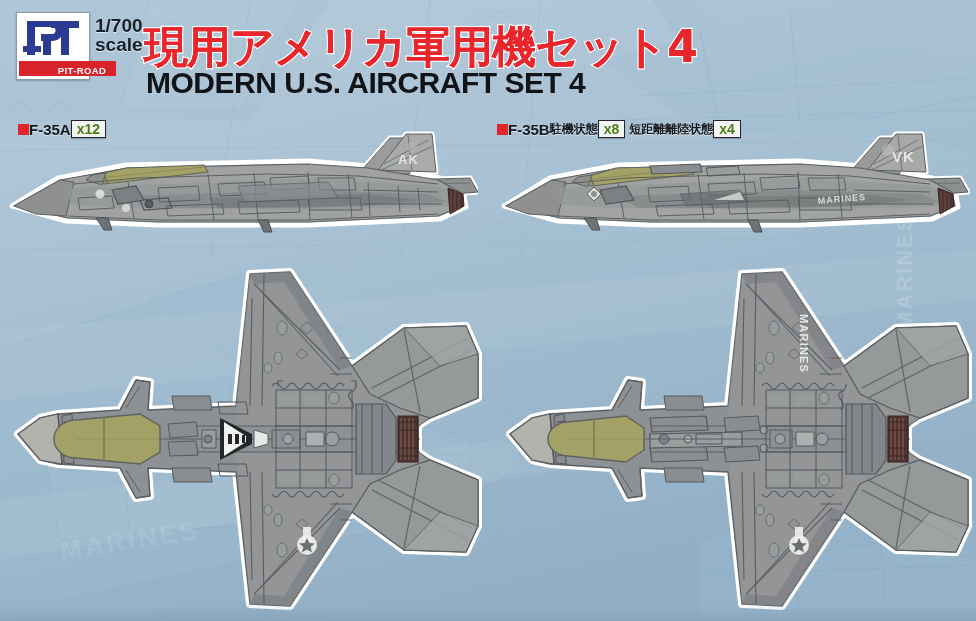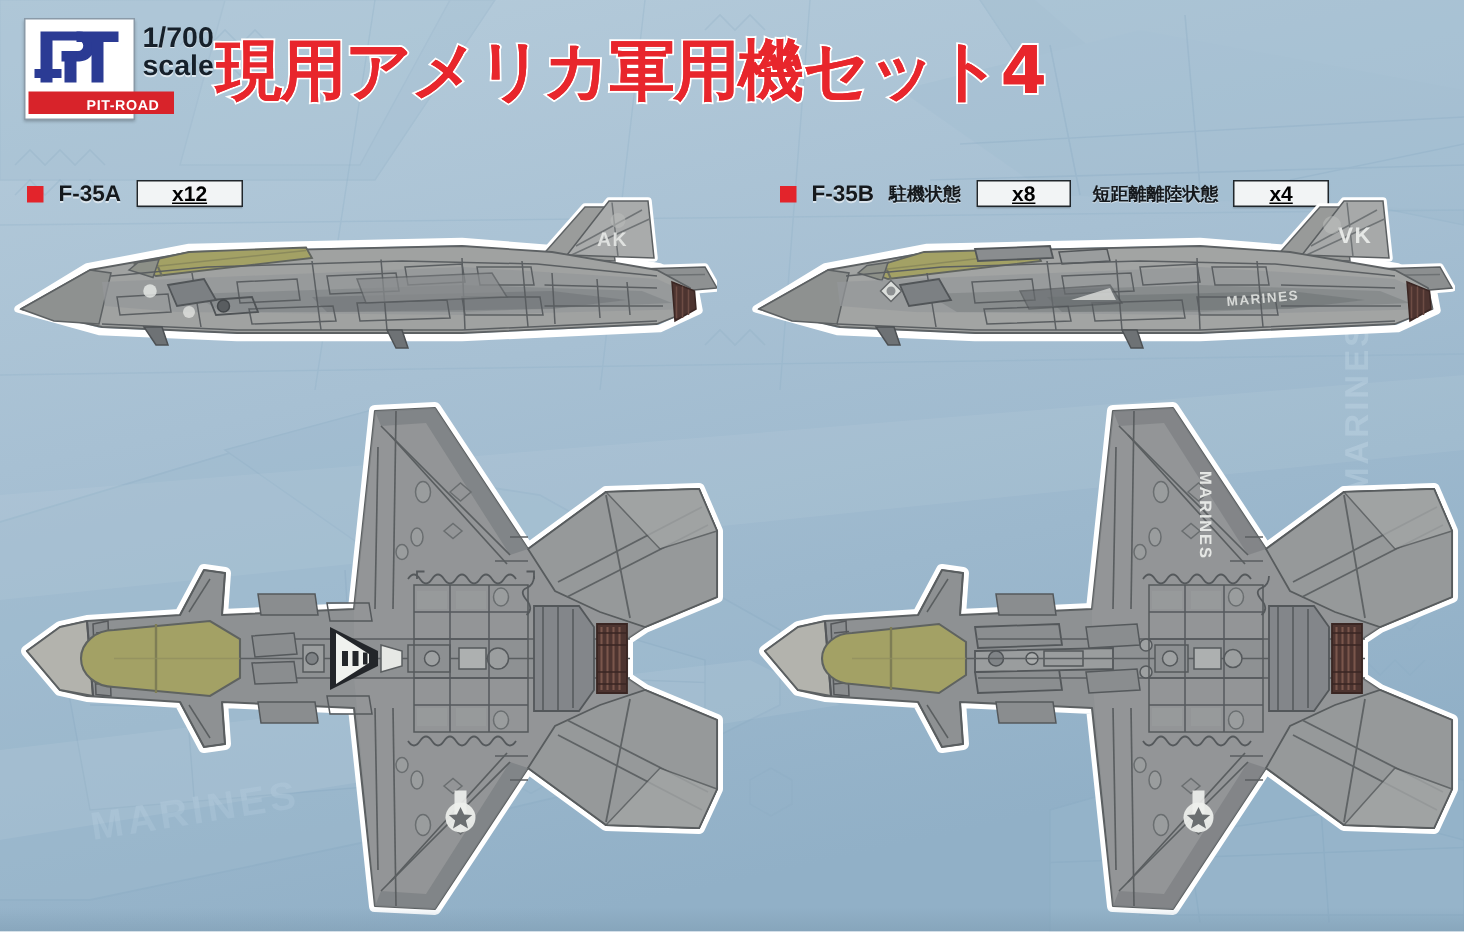--- a/index.html
+++ b/index.html
@@ -37,30 +37,30 @@
      -webkit-text-stroke:2.5px #ffffff;paint-order:stroke fill;
      white-space:nowrap;}
   #title-jp-top{position:absolute;left:144px;top:18px;
      font-size:44px;font-weight:bold;color:#e8262c;letter-spacing:-1px;
      font-family:"DejaVu Sans","Liberation Sans",sans-serif;white-space:nowrap;}
   #title-en{position:absolute;left:146px;top:66px;
      font-size:30px;font-weight:bold;color:#101418;letter-spacing:-0.5px;
      font-family:"Liberation Sans",sans-serif;white-space:nowrap;}
 
   
-  .legend-row{position:absolute;display:flex;align-items:center;gap:10px;white-space:nowrap;}
+  .legend-row{position:absolute;display:flex;align-items:center;gap:0;white-space:nowrap;}
   #legend-a{left:18px;top:120px;}
-  #legend-b{left:520px;top:120px;}
+  #legend-b{left:497px;top:120px;}
   .sq{width:11px;height:11px;background:#e3242b;display:inline-block;}
   .lg-label{font-size:15px;font-weight:bold;color:#15191d;
      font-family:"Liberation Sans",sans-serif;text-shadow:0 1px 0 rgba(255,255,255,.55);}
   .lg-label.jp{font-family:"DejaVu Sans","Liberation Sans",sans-serif;font-size:12px;}
   .count{display:inline-block;background:#f2f4f5;border:1.6px solid #20262b;
-     padding:0px 23px;font-size:14px;font-weight:bold;color:#000000;line-height:16px;
-     font-family:"Liberation Sans",sans-serif;box-shadow:0 1px 1px rgba(0,0,0,.2);text-decoration:underline;}
+     padding:0px 5px;font-size:14px;font-weight:bold;color:#4d7c0f;line-height:16px;
+     font-family:"Liberation Sans",sans-serif;box-shadow:0 1px 1px rgba(0,0,0,.2);}
 
   
   .ac-layer{position:absolute;}
   #side-a{left:8px;top:128px;}
   #side-b{left:500px;top:128px;}
   #plan-a{left:0px;top:258px;}
   #plan-b{left:492px;top:258px;}
 
   #bottom-band{position:absolute;left:0;bottom:0;width:976px;height:16px;
      background:linear-gradient(180deg,rgba(140,168,188,.0),rgba(126,156,178,.55));}
@@ -177,20 +177,21 @@
       </div>
     </div>
 
     <div id="scale-txt">
       <span>1/700</span>
       <span class="l2">scale</span>
     </div>
 
     <div id="title-jp">現用アメリカ軍用機セット4</div>
     <div id="title-jp-top">現用アメリカ軍用機セット4</div>
+    <div id="title-en">MODERN U.S. AIRCRAFT SET 4</div>
   </div>
 
   <div class="legend-row" id="legend-a">
     <span class="sq"></span>
     <span class="lg-label">F-35A</span>
     <span class="count">x12</span>
   </div>
 
   <div class="legend-row" id="legend-b">
     <span class="sq"></span>

